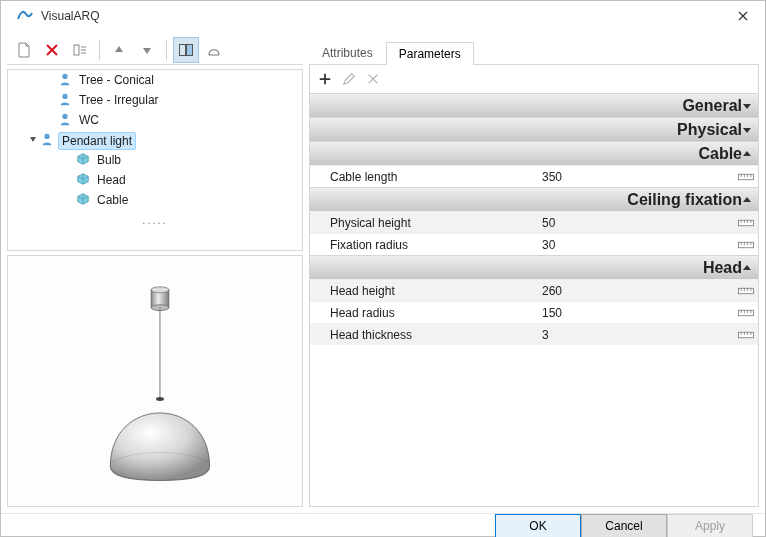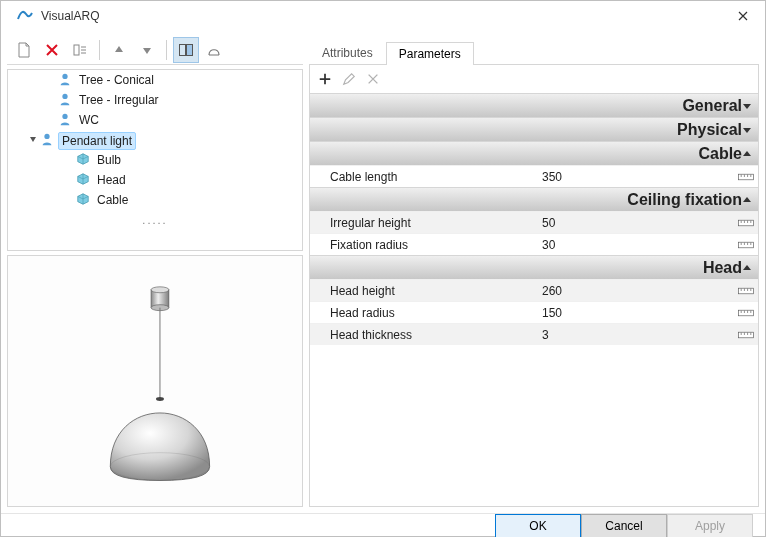--- a/index.html
+++ b/index.html
@@ -312,21 +312,21 @@
                 </svg>
               </div>
             </div>
             <div class="group-header">
               <span>Ceiling fixation</span>
               <span class="caret"><svg viewBox="0 0 10 10">
                   <path d="M1 7 L9 7 L5 2 Z" fill="#333"></path>
                 </svg></span>
             </div>
             <div class="param-row param-alt">
-              <div class="pname">Irregular height</div>
+              <div class="pname">Physical height</div>
               <div class="pval">50</div>
               <div class="punit">
                 <svg class="ruler" viewBox="0 0 20 10">
                   <rect x="0.5" y="1.5" width="19" height="7" fill="#fff" stroke="#555" stroke-width="0.8"></rect>
                   <path d="M4 2v3M8 2v3M12 2v3M16 2v3" stroke="#555" stroke-width="0.8"></path>
                 </svg>
               </div>
             </div>
             <div class="param-row">
               <div class="pname">Fixation radius</div>

